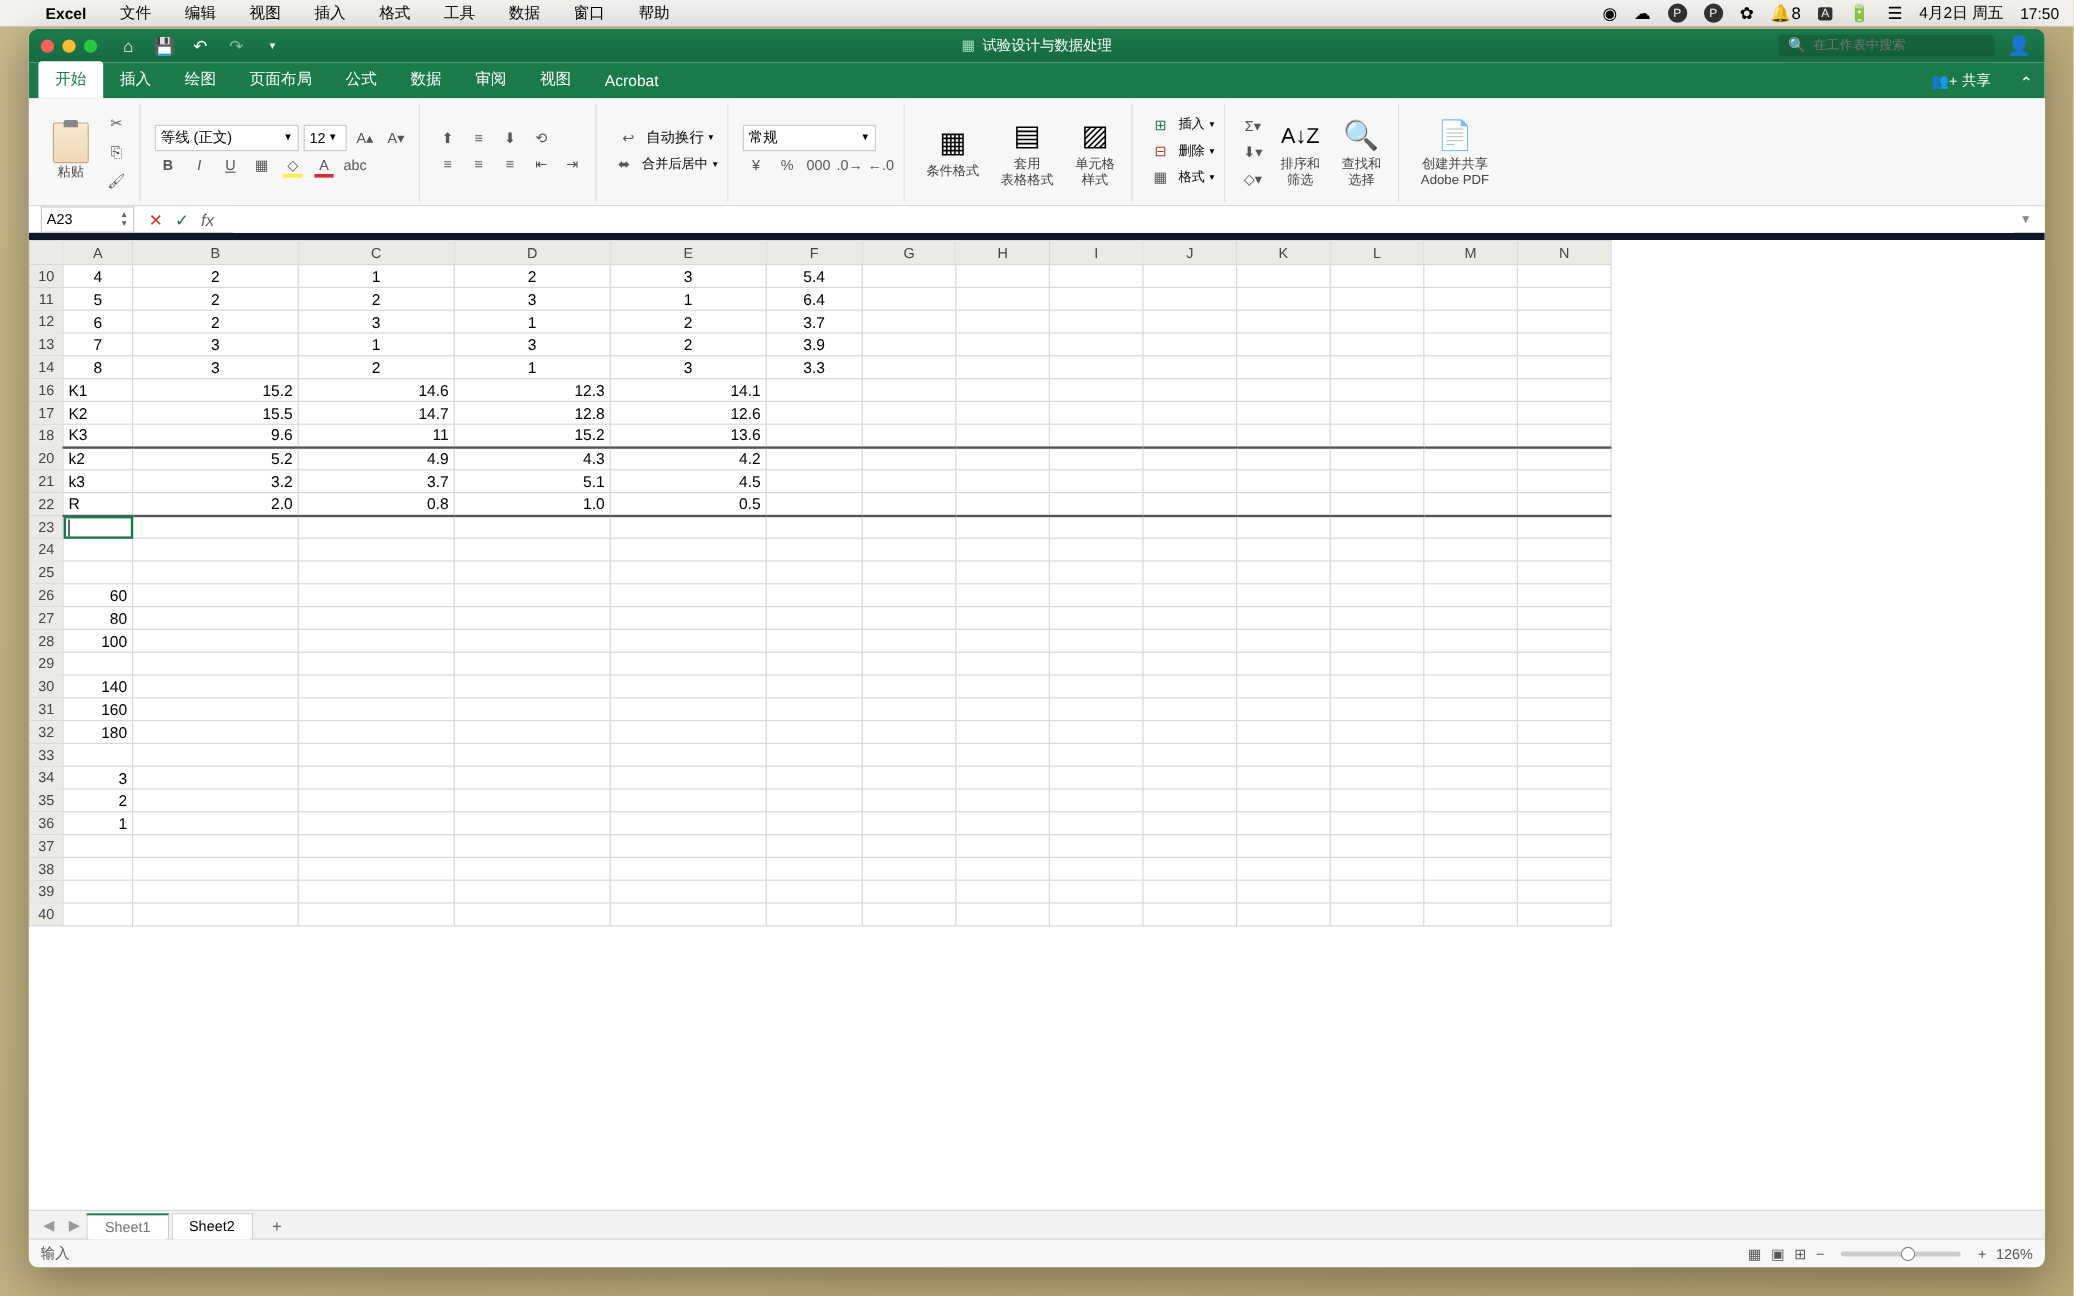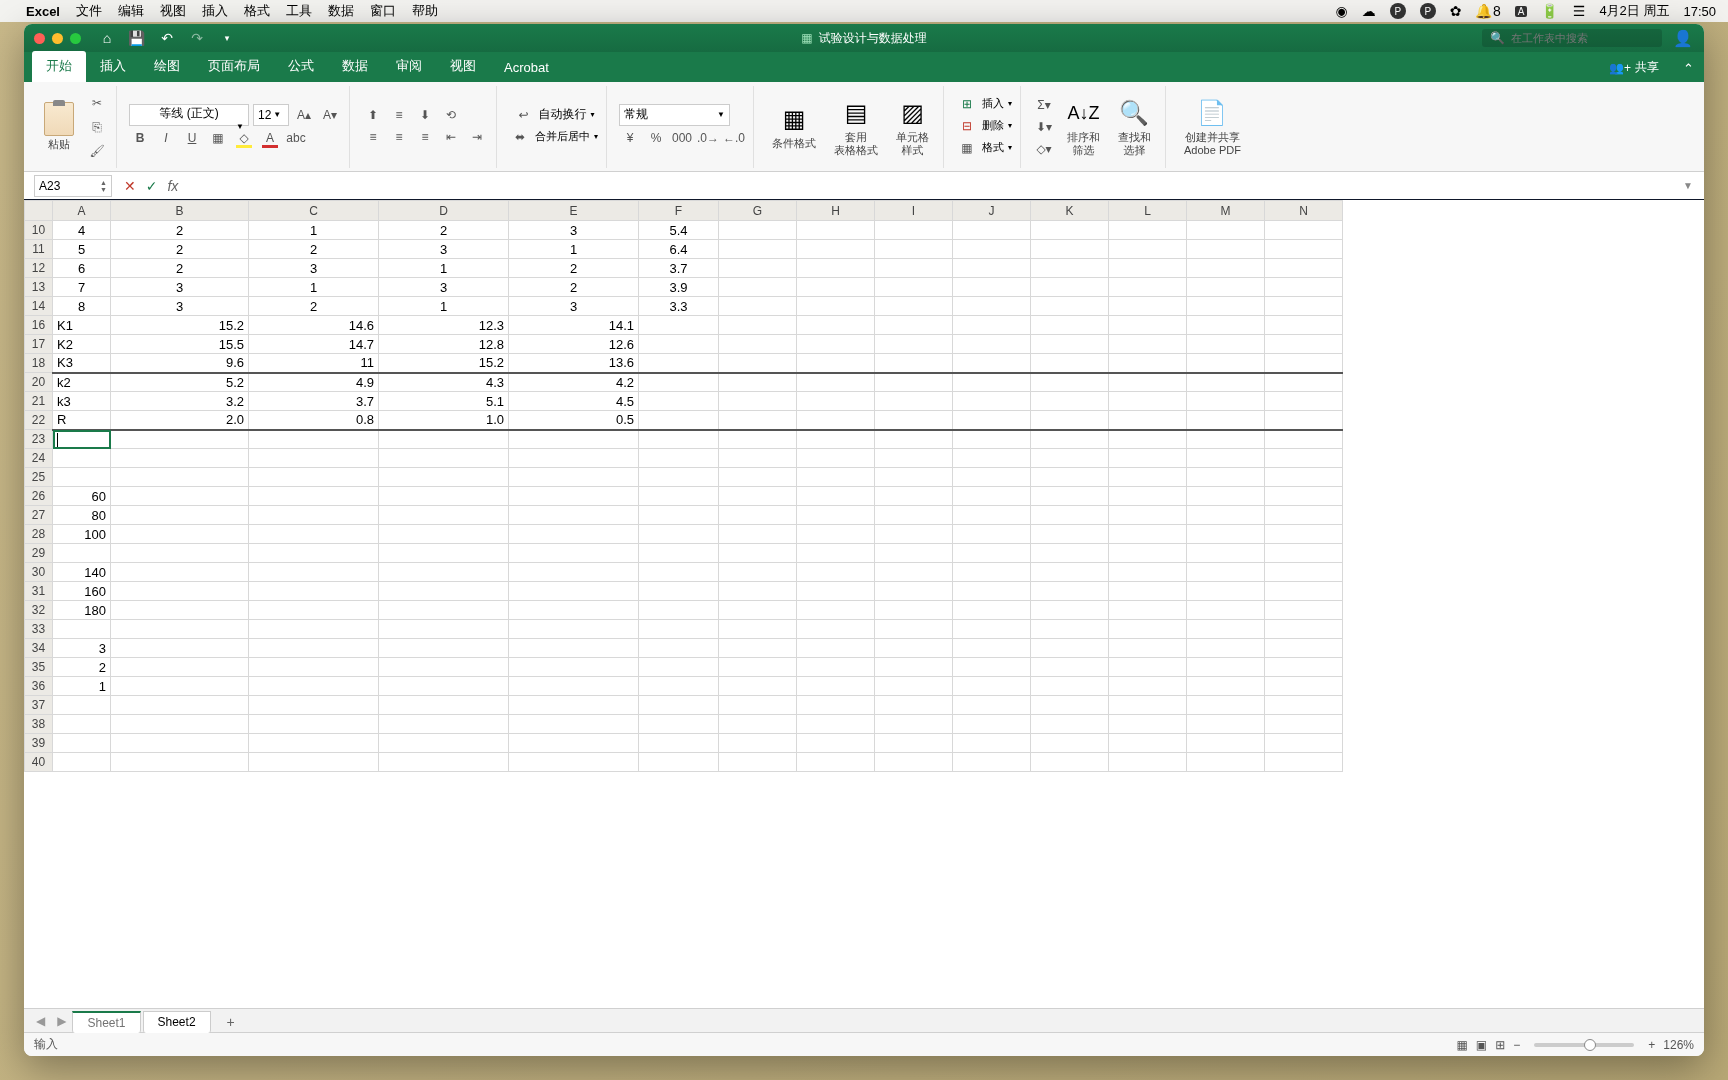--- a/index.html
+++ b/index.html
@@ -1,19 +1,19 @@
 <!DOCTYPE html>
 <html><head>
 <meta charset="utf-8">
 <style>
 * { box-sizing: border-box; margin: 0; padding: 0; font-family: -apple-system, "Helvetica Neue", Arial, sans-serif; }
 body { width: 1728px; height: 1080px; background: linear-gradient(135deg, #c9b98a 0%, #b8a876 100%); overflow: hidden; position: relative; }
 
 
-.mac-menubar { position: absolute; top: 0; left: 0; right: 0; height: 22px; background: rgba(245,245,245,0.95); display: flex; align-items: center; font-size: 13px; color: #000; padding: 0 12px; }
+.mac-menubar { position: absolute; top: 0; left: 0; right: 0; height: 22px; background: rgba(245,245,245,0.95); display: flex; align-items: center; font-size: 13px; color: #000; padding: 0 12px; gap: 12px; }
 .mac-menubar .apple { font-size: 15px; margin-right: 14px; }
 .mac-menubar .appname { font-weight: 600; margin-right: 16px; }
 .mac-menubar .mitem { margin-right: 16px; }
 .mac-menubar .right { margin-left: auto; display: flex; align-items: center; gap: 14px; font-size: 13px; }
 .mac-menubar .right .icon { font-size: 14px; }
 
 
 .window { position: absolute; top: 24px; left: 24px; right: 24px; bottom: 24px; background: #fff; border-radius: 8px; box-shadow: 0 12px 40px rgba(0,0,0,0.35); overflow: hidden; display: flex; flex-direction: column; }
 
 
@@ -38,26 +38,26 @@
 
 .ribbon { height: 90px; background: #f7f7f7; border-bottom: 1px solid #d0d0d0; display: flex; align-items: center; padding: 0 6px; gap: 4px; }
 .rgroup { display: flex; flex-direction: column; align-items: center; justify-content: center; height: 82px; padding: 0 8px; border-right: 1px solid #e0e0e0; }
 .rgroup:last-child { border-right: 0; }
 .rgroup .rrow { display: flex; gap: 4px; align-items: center; margin-bottom: 2px; }
 .big-btn { display: flex; flex-direction: column; align-items: center; justify-content: center; padding: 2px 6px; }
 .big-btn .bicon { width: 32px; height: 32px; display: flex; align-items: center; justify-content: center; font-size: 24px; }
 .big-btn .blabel { font-size: 11px; color: #444; text-align: center; line-height: 1.1; margin-top: 2px; }
 .small-btn { width: 22px; height: 20px; display: flex; align-items: center; justify-content: center; border: 1px solid transparent; border-radius: 2px; font-size: 12px; color: #555; }
 .dd-btn { display: flex; align-items: center; height: 22px; border: 1px solid #ccc; background: #fff; padding: 0 4px; font-size: 12px; }
-.font-sel { width: 120px; flex-direction: column; }
+.font-sel { width: 120px; }
 .size-sel { width: 36px; text-align: center; }
 .numfmt-sel { width: 111px; }
 
 
-.formula-row { height: 28px; display: flex; align-items: center; border-bottom: 1px solid #0f172a; background: #fff; }
+.formula-row { height: 28px; display: flex; align-items: center; border-bottom: 6px solid #0f172a; background: #fff; }
 .name-box { width: 78px; height: 22px; border: 1px solid #ccc; margin-left: 10px; display: flex; align-items: center; padding: 0 4px; font-size: 12px; }
 .name-box .nbv { flex: 1; }
 .name-box .spin { display: flex; flex-direction: column; font-size: 7px; color: #666; line-height: 1; }
 .fbtns { display: flex; gap: 10px; margin: 0 12px; }
 .fbtns span { font-size: 14px; }
 .fx-cancel { color: #c0392b; } .fx-enter { color: #1a7a4a; }
 .fx-label { font-style: italic; color: #666; font-size: 13px; margin-right: 4px; }
 .formula-input { flex: 1; height: 22px; border: 0; outline: none; font-size: 12px; padding: 0 4px; }
 .formula-expand { width: 20px; text-align: center; color: #888; font-size: 10px; margin-right: 6px; }
 

